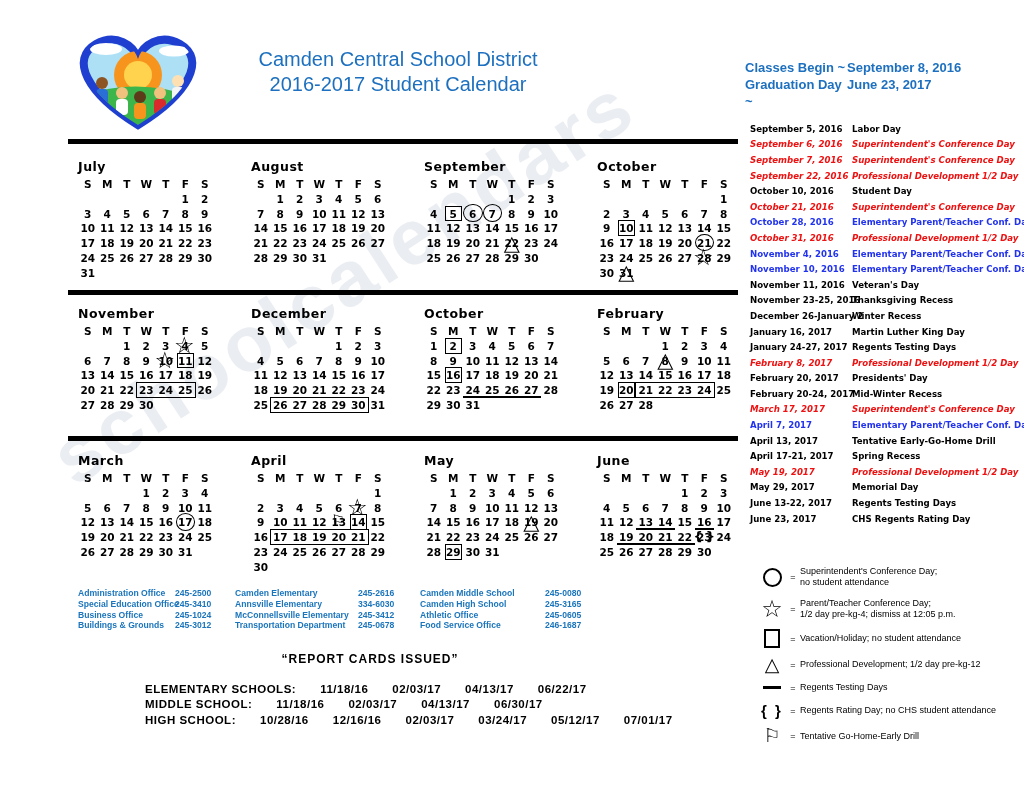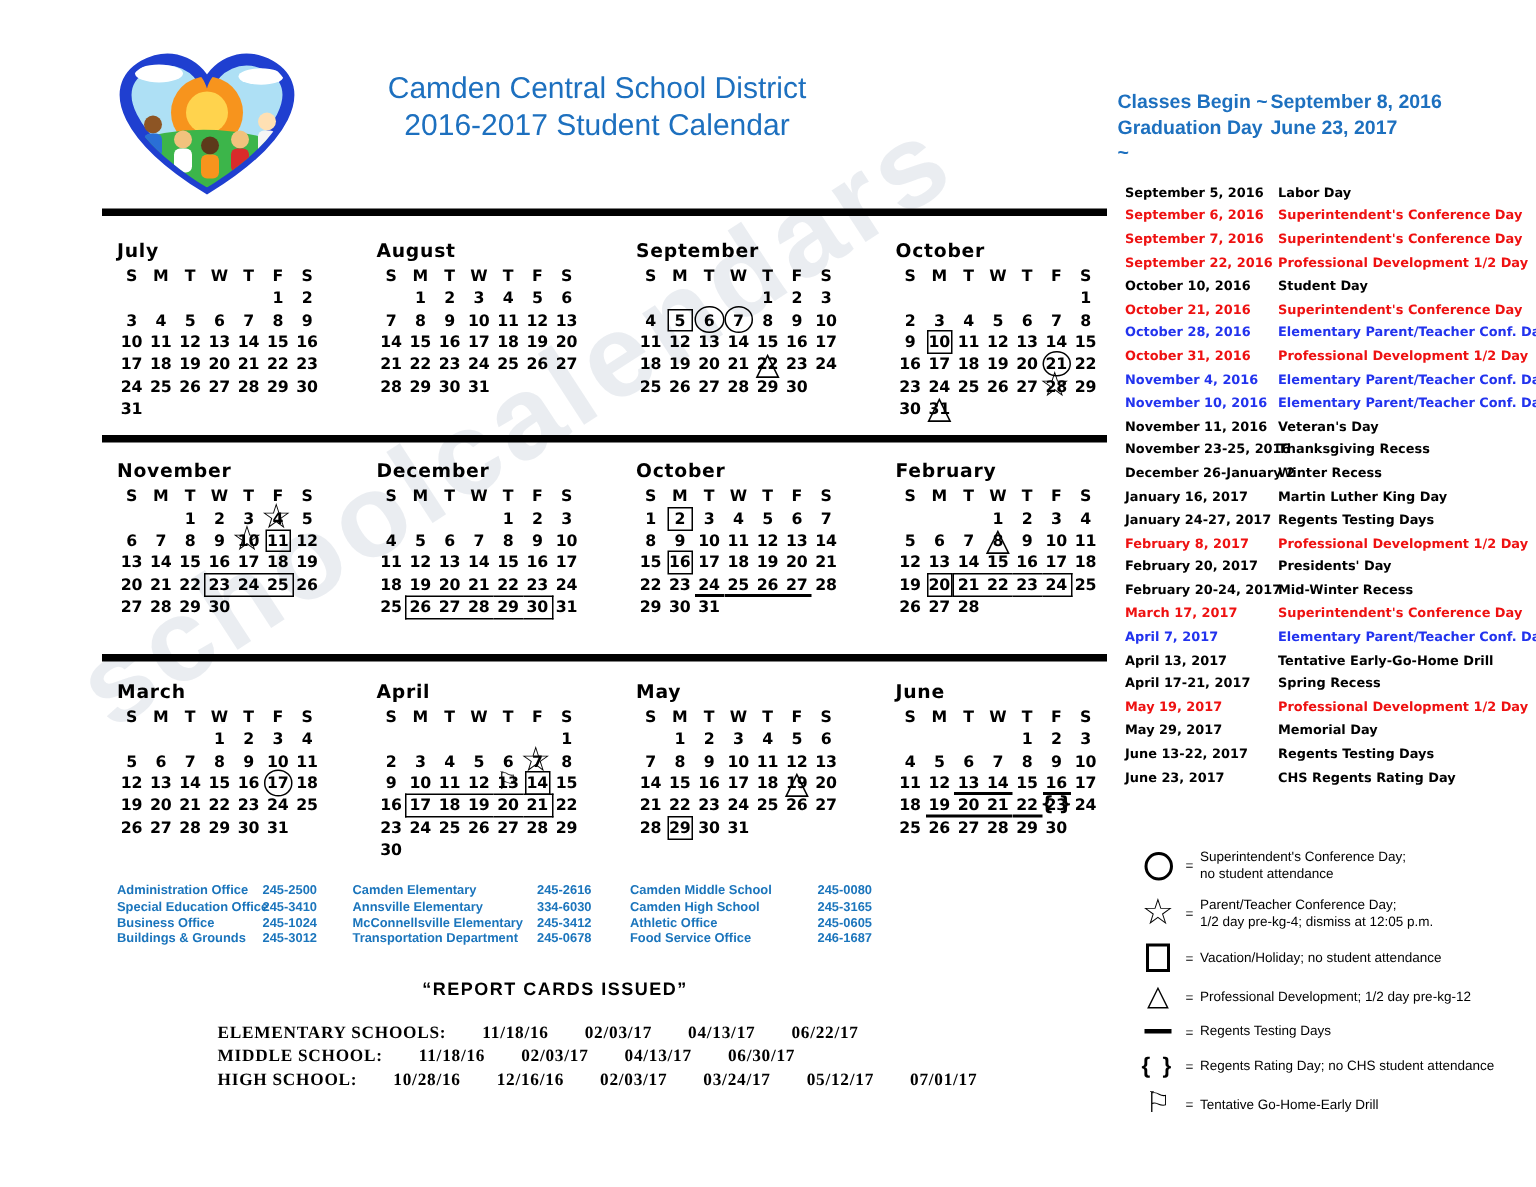--- a/index.html
+++ b/index.html
@@ -43,21 +43,21 @@
                  border-top:1.5px solid #000;border-bottom:1.5px solid #000;pointer-events:none;}
   .m-rs::before{left:-1px;border-left:1.5px solid #000;}
   .m-re::before{right:-1px;border-right:1.5px solid #000;}
   .m-braces::before{content:"{";position:absolute;left:-1px;top:50%;transform:translateY(-52%);font-size:13px;}
   .m-braces::after{content:"}";position:absolute;right:-1px;top:50%;transform:translateY(-52%);font-size:13px;}
   
   #events{left:750px;top:121px;width:274px;z-index:2;}
   .ev{display:flex;height:15.6px;align-items:center;font-family:"DejaVu Sans",sans-serif;
       font-size:8.6px;font-weight:bold;white-space:nowrap;}
   .ev .d{width:102px;flex:0 0 102px;}
-  .ev.c-red{color:#ee1111;}
+  .ev.c-red{color:#ee1111;font-style:italic;}
   .ev.c-blue{color:#2233ee;}
   
   #legend{left:758px;top:566px;width:266px;z-index:2;font-size:9px;}
   .li{display:flex;align-items:center;margin-bottom:9px;}
   .li .sym{width:28px;flex:0 0 28px;display:flex;justify-content:center;align-items:center;}
   .li .eq{width:14px;flex:0 0 14px;text-align:center;}
   .li .txt{line-height:1.25;}
   .sym-circle{width:15px;height:15px;border:2.2px solid #000;border-radius:50%;}
   .sym-star{font-size:24px;line-height:18px;}
   .sym-square{width:12px;height:15px;border:2.2px solid #000;}
@@ -68,21 +68,21 @@
   
   #contacts{left:78px;top:588px;width:620px;z-index:2;}
   .cgroup{position:absolute;top:0;}
   .crow{display:flex;font-size:8.6px;font-weight:bold;color:#1b75bc;line-height:10.8px;white-space:nowrap;}
   #cg0{left:0;}  #cg0 .clabel{width:97px;}
   #cg1{left:157px;} #cg1 .clabel{width:123px;}
   #cg2{left:342px;} #cg2 .clabel{width:125px;}
   
   #report-title{left:0;top:652px;width:740px;text-align:center;font-size:12px;font-weight:bold;
                 letter-spacing:1px;z-index:2;font-family:"Liberation Sans",sans-serif;}
-  #report-rows{left:145px;top:681px;z-index:2;font-family:Liberation Serif, serif;}
+  #report-rows{left:145px;top:681px;z-index:2;}
   .rrow{display:flex;gap:24px;font-size:11.5px;font-weight:bold;letter-spacing:.5px;height:15.5px;
         align-items:center;white-space:nowrap;}
   
   #logo{left:62px;top:31px;width:152px;height:102px;z-index:1;}
 </style>
 </head>
 <body>
 
 <div id="page">
 

